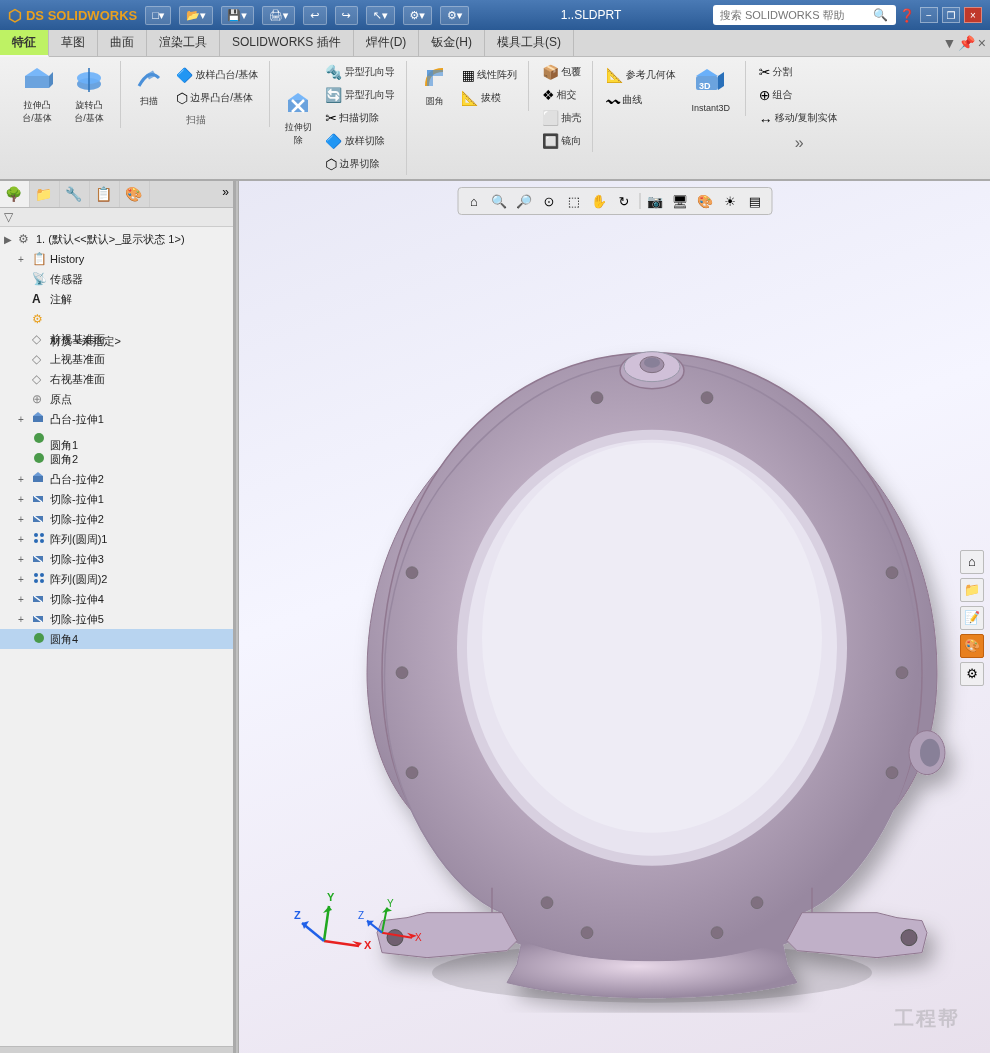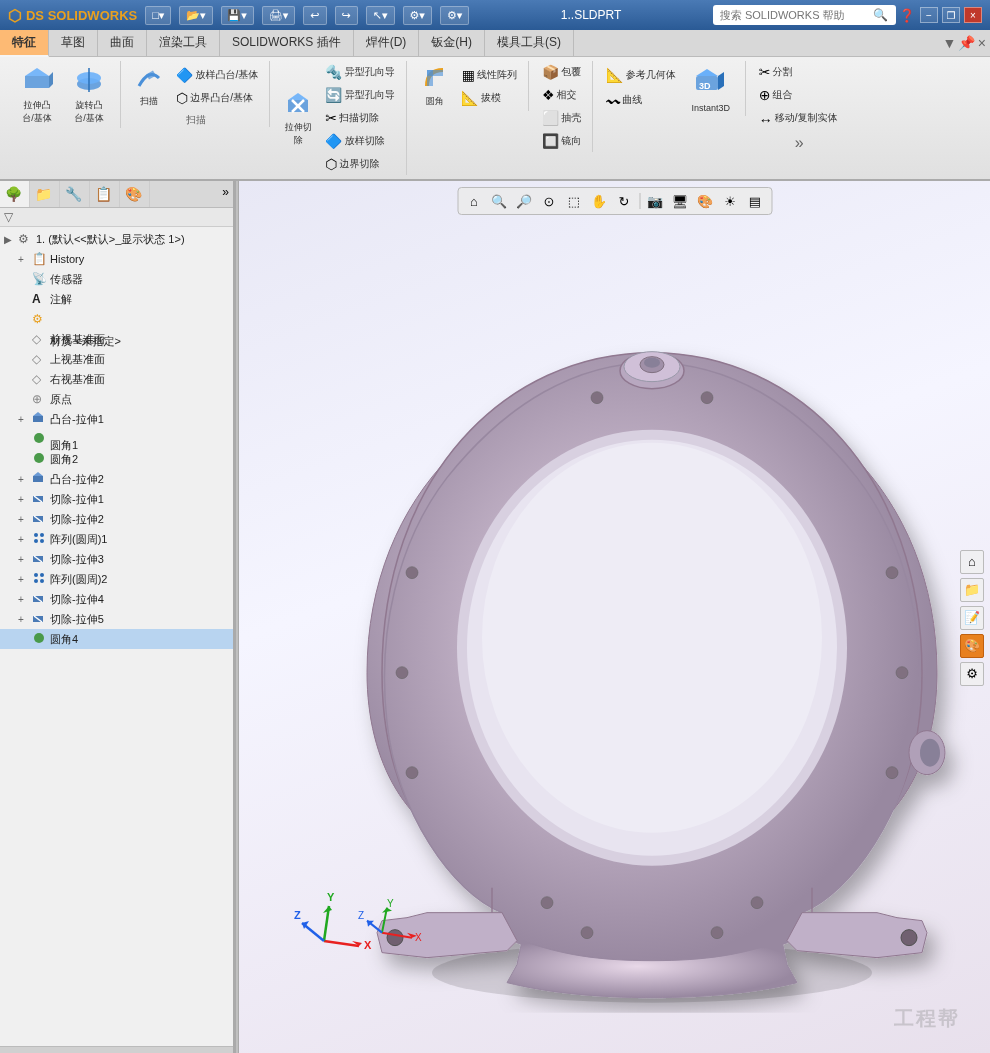--- a/index.html
+++ b/index.html
@@ -15,21 +15,21 @@
     #titlebar-right { display: flex; gap: 4px; align-items: center; }
     .win-btn { width: 18px; height: 16px; display: flex; align-items: center; justify-content: center; font-size: 10px; cursor: pointer; color: white; border: 1px solid rgba(255,255,255,0.4); background: rgba(255,255,255,0.1); }
     .win-btn.close { background: #c0392b; }
     #search-box { margin-left: auto; display: flex; align-items: center; background: white; border: 1px solid #aaa; border-radius: 3px; padding: 2px 4px; gap: 4px; }
     #search-box input { border: none; outline: none; font-size: 11px; width: 140px; }
     
     
     #cmdmgr { background: linear-gradient(to bottom, #f5f5f5, #e0e0e0); border-bottom: 2px solid #aaa; }
     #cmdmgr-tabs { display: flex; background: #d8d8d8; border-bottom: 1px solid #bbb; }
     .cmdtab { padding: 4px 12px; font-size: 12px; cursor: pointer; border-right: 1px solid #bbb; color: #333; }
-    .cmdtab.active { background: #fdba74; font-weight: bold; border-bottom: 2px solid #f5f5f5; margin-bottom: -1px; }
+    .cmdtab.active { background: #bef264; font-weight: bold; border-bottom: 2px solid #f5f5f5; margin-bottom: -1px; }
     #cmdmgr-content { padding: 4px 6px; display: flex; align-items: flex-start; gap: 2px; min-height: 65px; }
     .cmd-group { display: flex; flex-direction: column; align-items: center; border-right: 1px solid #ccc; padding: 0 6px; min-width: 60px; }
     .cmd-group-label { font-size: 10px; color: #666; margin-top: 2px; }
     .cmd-row { display: flex; gap: 2px; align-items: center; }
     .cmd-btn { display: flex; flex-direction: column; align-items: center; cursor: pointer; padding: 2px 4px; border: 1px solid transparent; border-radius: 2px; min-width: 40px; }
     .cmd-btn .icon { font-size: 20px; line-height: 1; }
     .cmd-btn .label { font-size: 9px; color: #333; text-align: center; white-space: nowrap; }
     .cmd-btn-sm { display: flex; align-items: center; cursor: pointer; padding: 2px 4px; border: 1px solid transparent; border-radius: 2px; gap: 2px; }
     .cmd-btn-sm .icon { font-size: 14px; }
     .cmd-btn-sm .label { font-size: 10px; color: #333; white-space: nowrap; }

